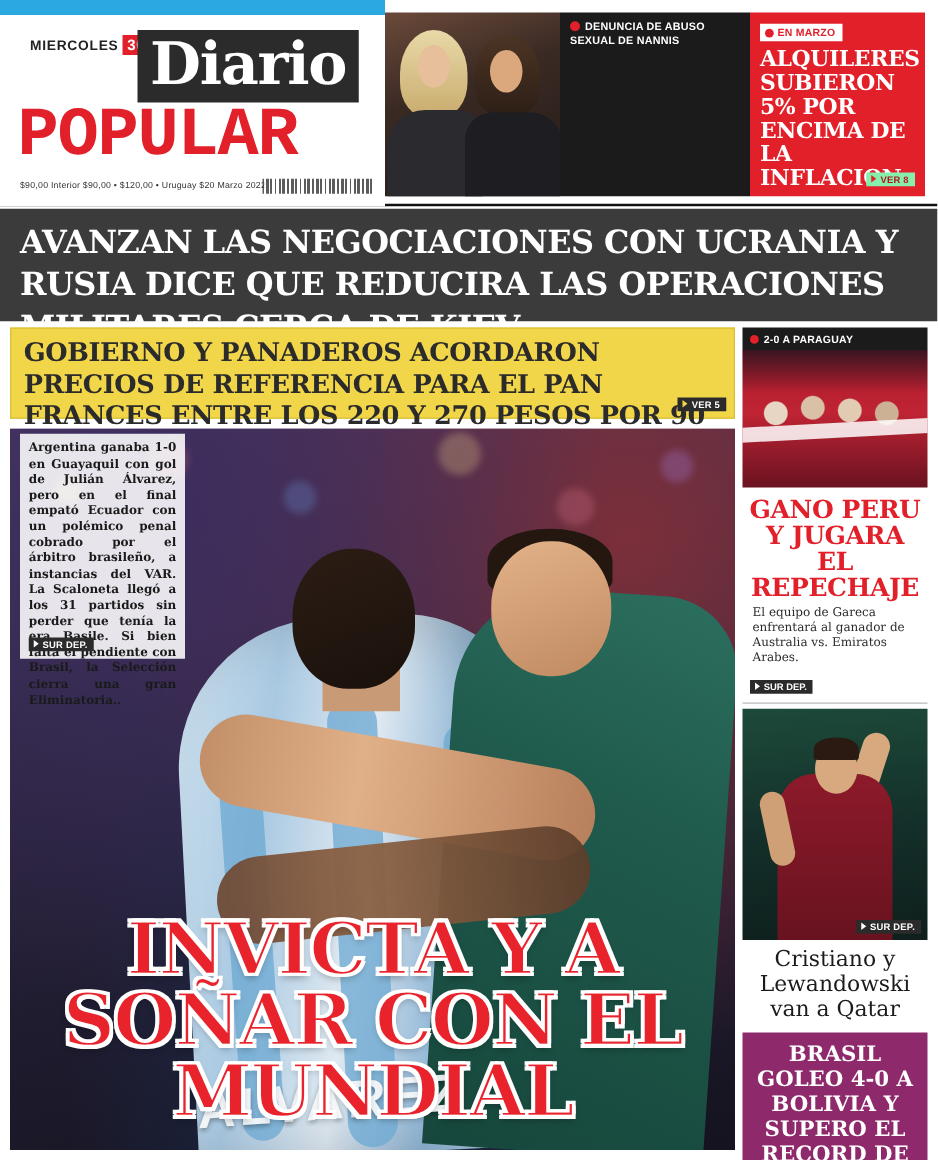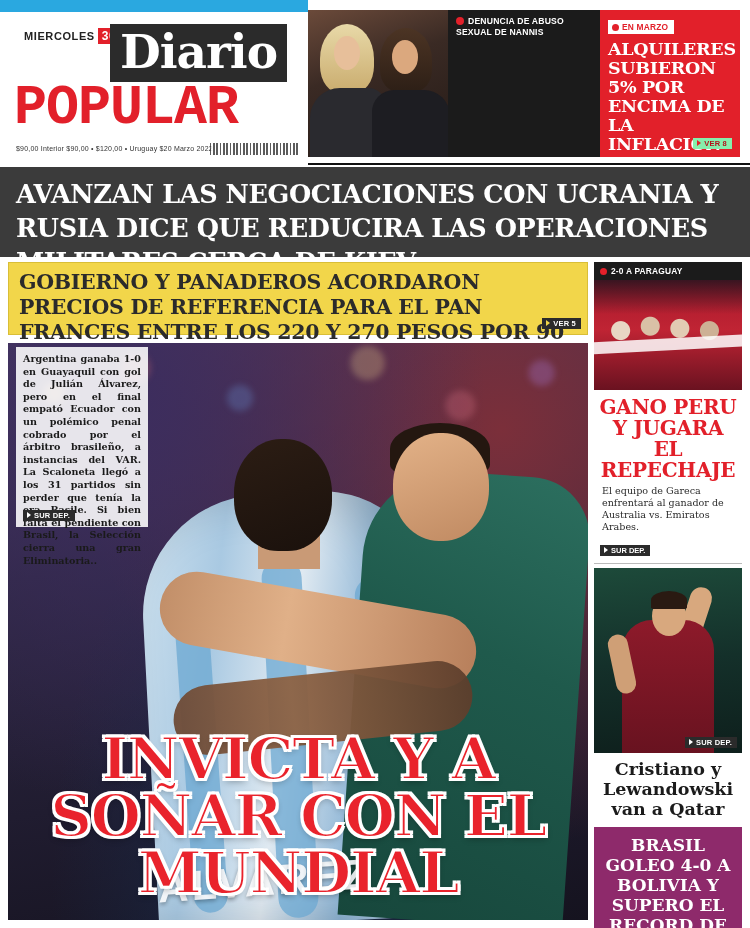--- a/index.html
+++ b/index.html
@@ -468,21 +468,21 @@
     position: absolute; left: 88px; top: 18px; width: 22px; height: 74px;
     background: #d8a87e; border-radius: 12px; transform: rotate(18deg);
   }
   .cr7-arm2 {
     position: absolute; left: 18px; top: 66px; width: 20px; height: 60px;
     background: #cf9f76; border-radius: 12px; transform: rotate(-12deg);
   }
   .rail-head-dark {
     color: #1b1b1b;
     font-family: "DejaVu Serif", serif;
-    font-weight: bold;
+    font-weight: normal;
     font-size: 17.5px;
     line-height: 20px;
     text-align: center;
     padding: 6px 4px 4px;
   }
   .rail-brasil {
     background: #8e2a6b;
     color: #ffffff;
     padding: 8px 8px 14px;
     position: relative;

